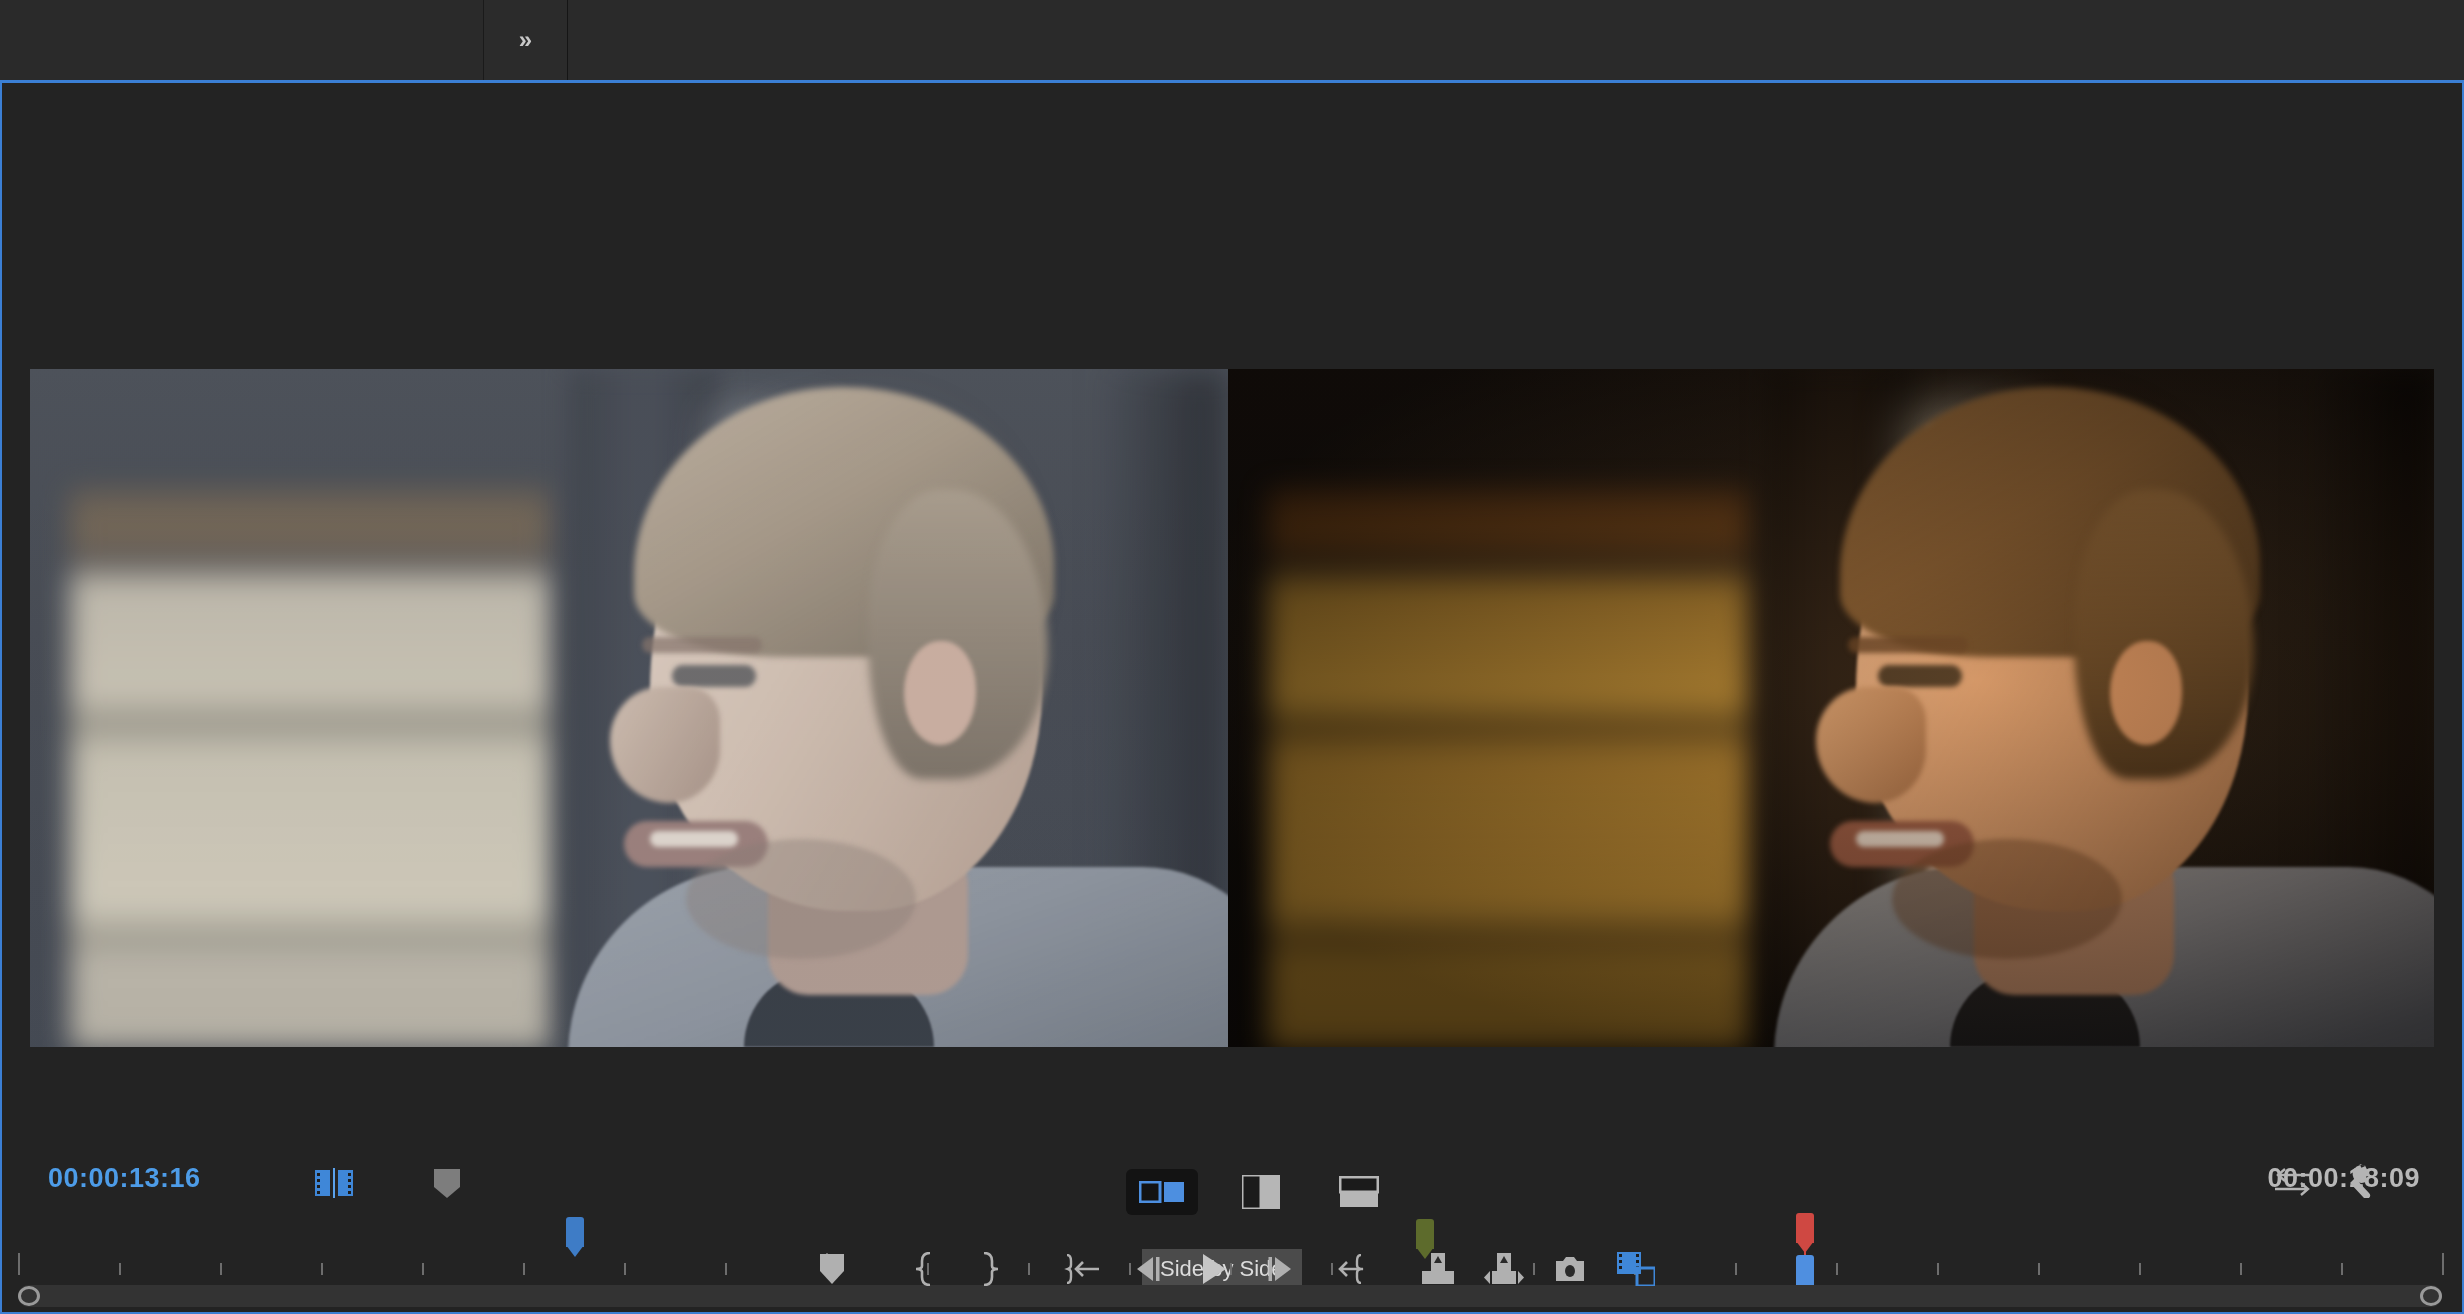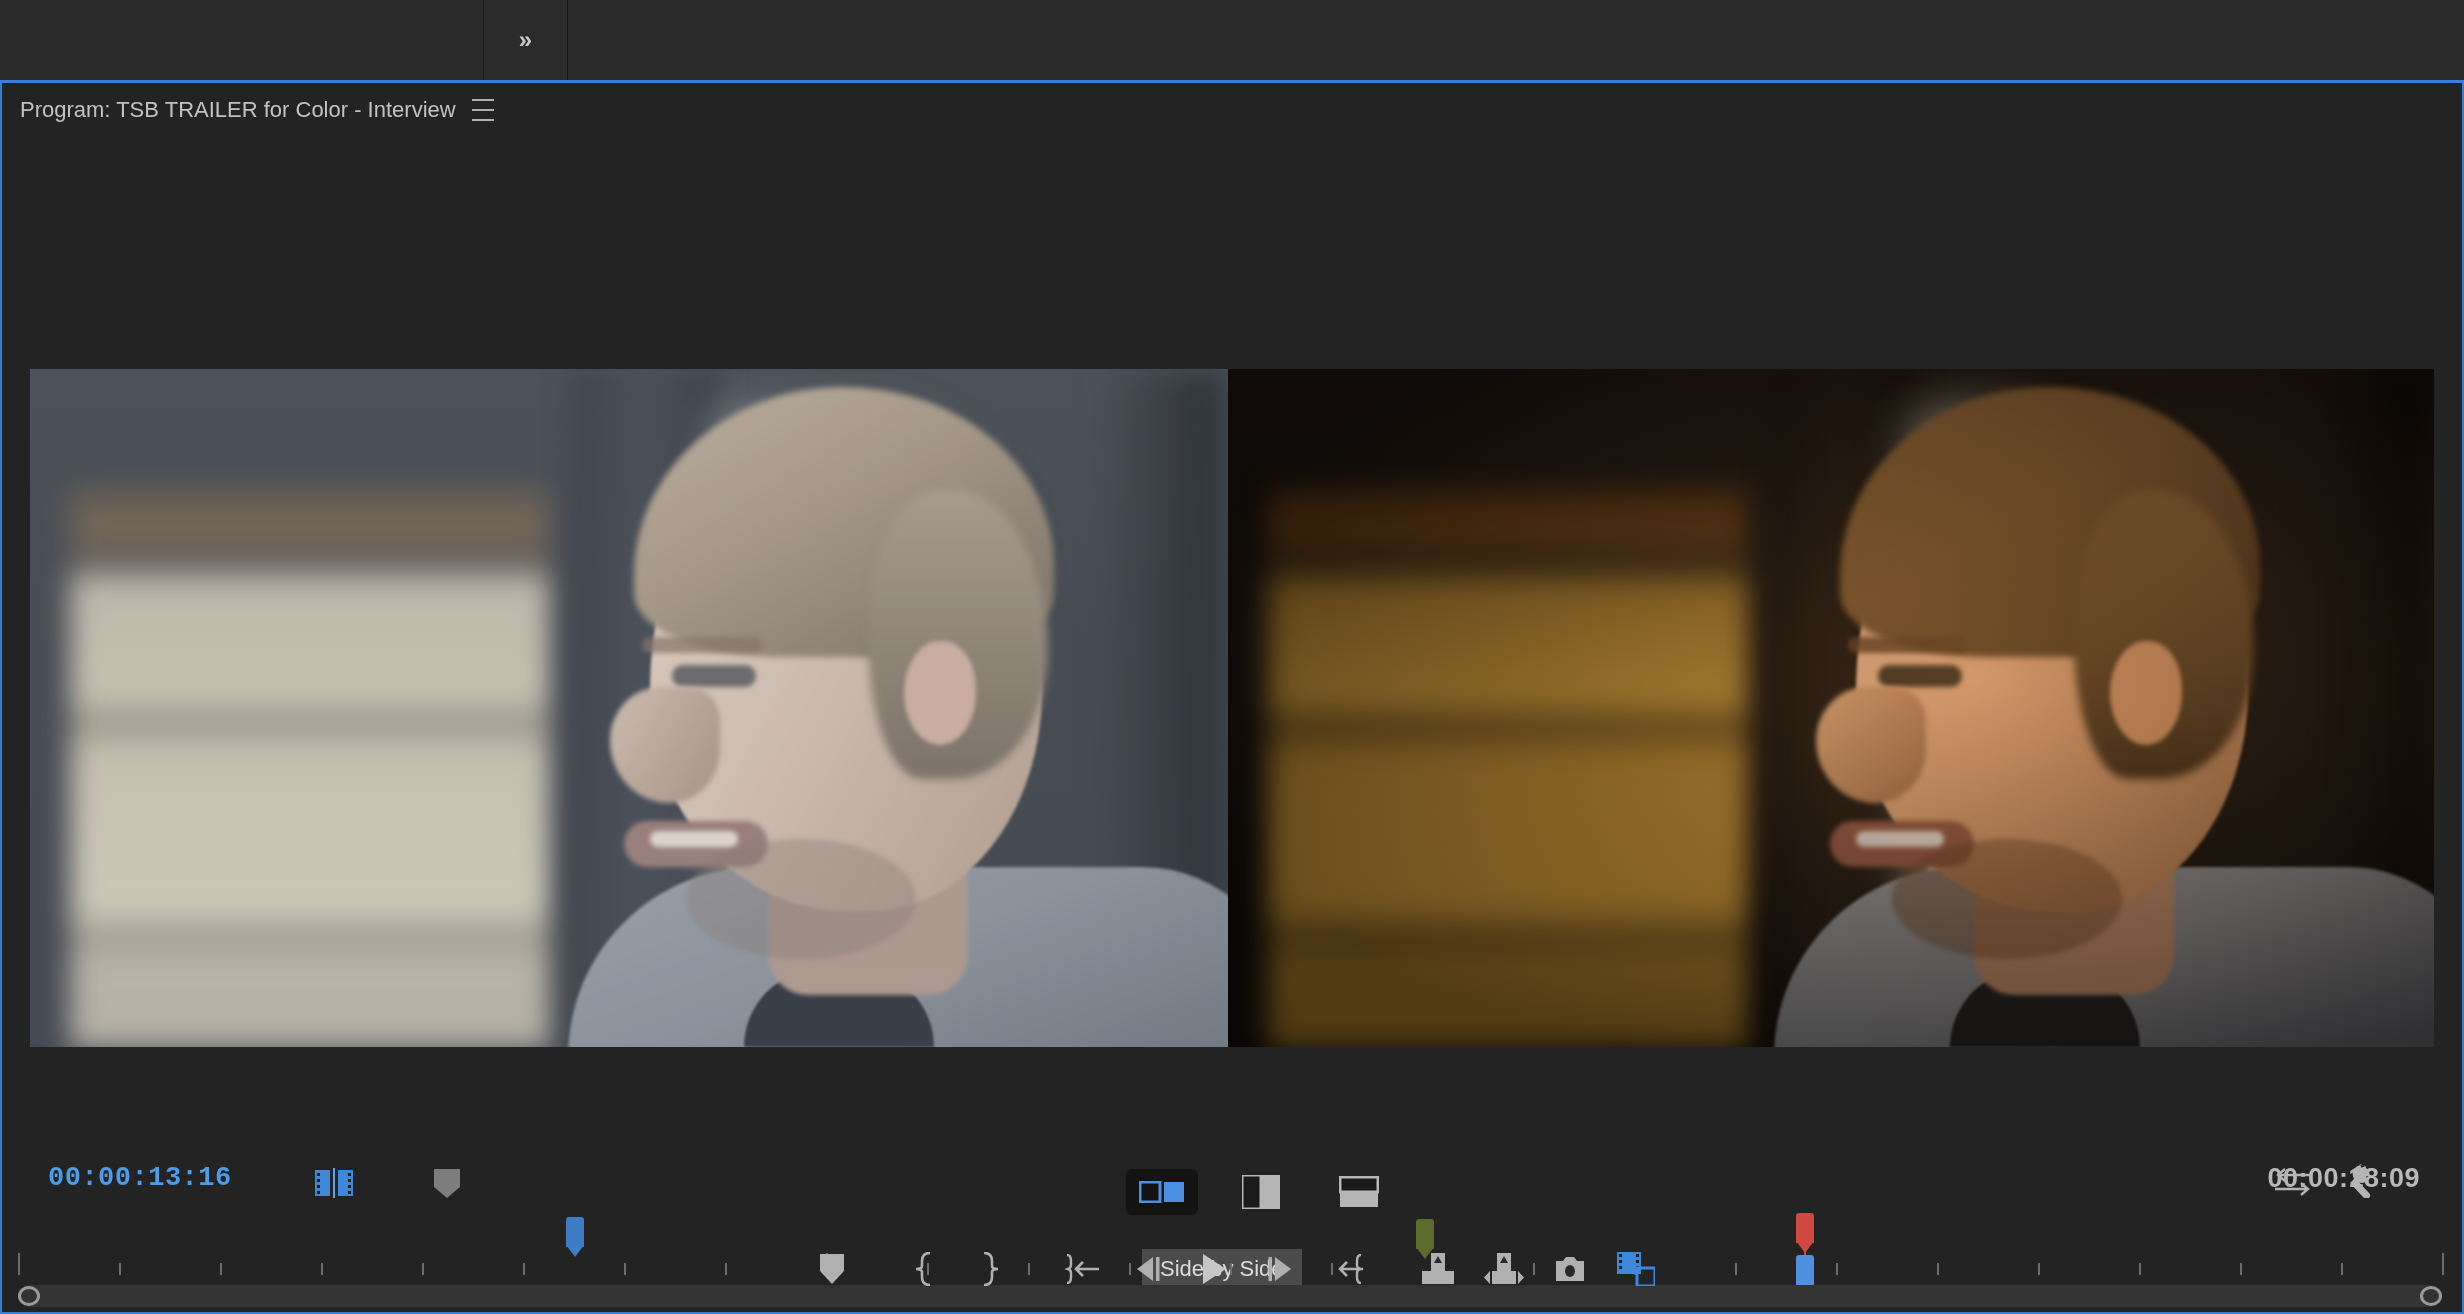--- a/index.html
+++ b/index.html
@@ -288,21 +288,20 @@
   }
   .after .grade {
     background: radial-gradient(ellipse at 62% 46%, rgba(255,176,92,.12), rgba(0,0,0,.42) 78%);
   }
 
   
   #tc-current {
     position: absolute; left: 46px; top: 1080px;
     color: #4d9ce8; font-size: 27px; font-weight: bold;
     letter-spacing: .5px;
-    font-family: Liberation Mono, monospace;
   }
   #tc-duration {
     position: absolute; right: 42px; top: 1080px;
     color: #b8b8b8; font-size: 27px; font-weight: bold;
     letter-spacing: .5px;
   }
 
   .icon-btn {
     position: absolute;
     display: flex; align-items: center; justify-content: center;
@@ -401,28 +400,20 @@
 <div id="workspace-bar">
   <div id="ws-left-pad"></div>
 
 
   <div id="ws-overflow">»</div>
   <div id="ws-right-pad"></div>
 </div>
 
 <div id="program-panel">
 
-  <div id="panel-titlebar">
-    <div id="panel-title">Program: TSB TRAILER for Color - Interview</div>
-    <div id="panel-menu-icon">
-      <i></i>
-        <i></i>
-        <i></i>
-    </div>
-  </div>
 
 
   <div id="video-area">
 
     <div class="video-half" id="video-before">
       <div class="scene before">
         <div class="wall"></div>
         <div class="shelf"></div>
         <div class="pillar"></div>
         <div class="warm-blob"></div>

